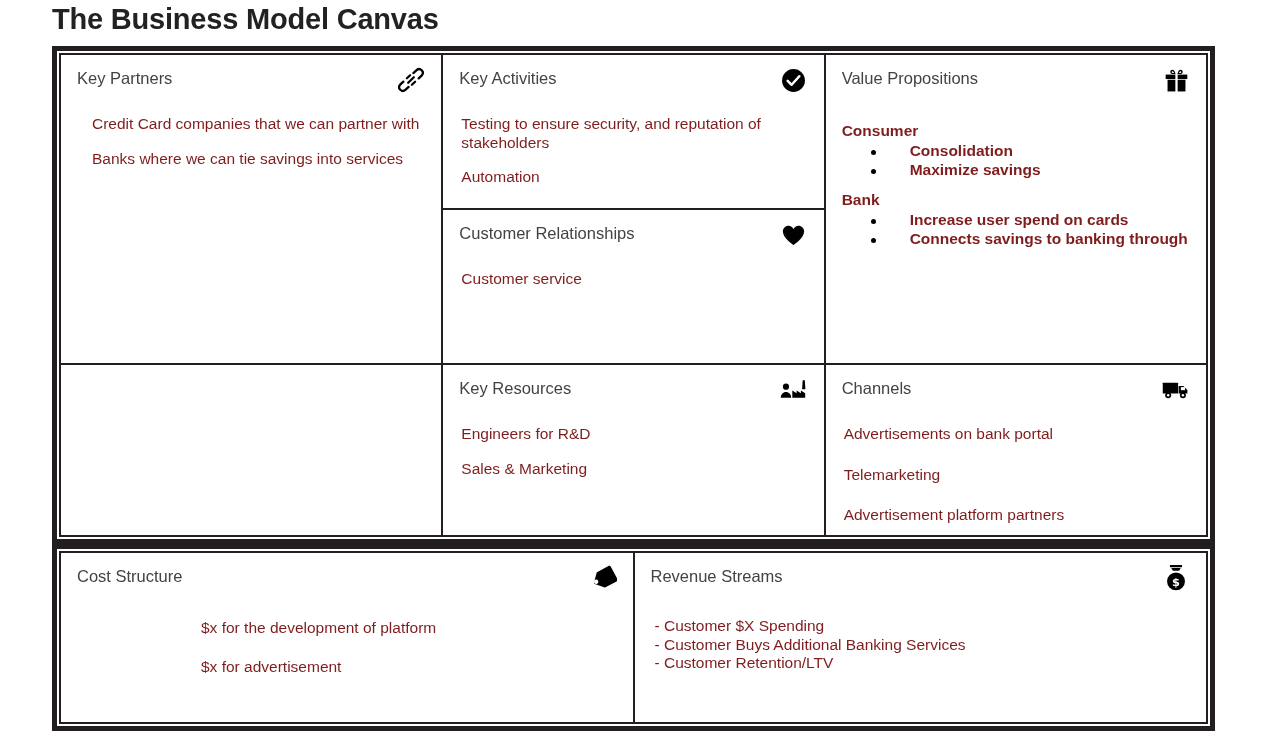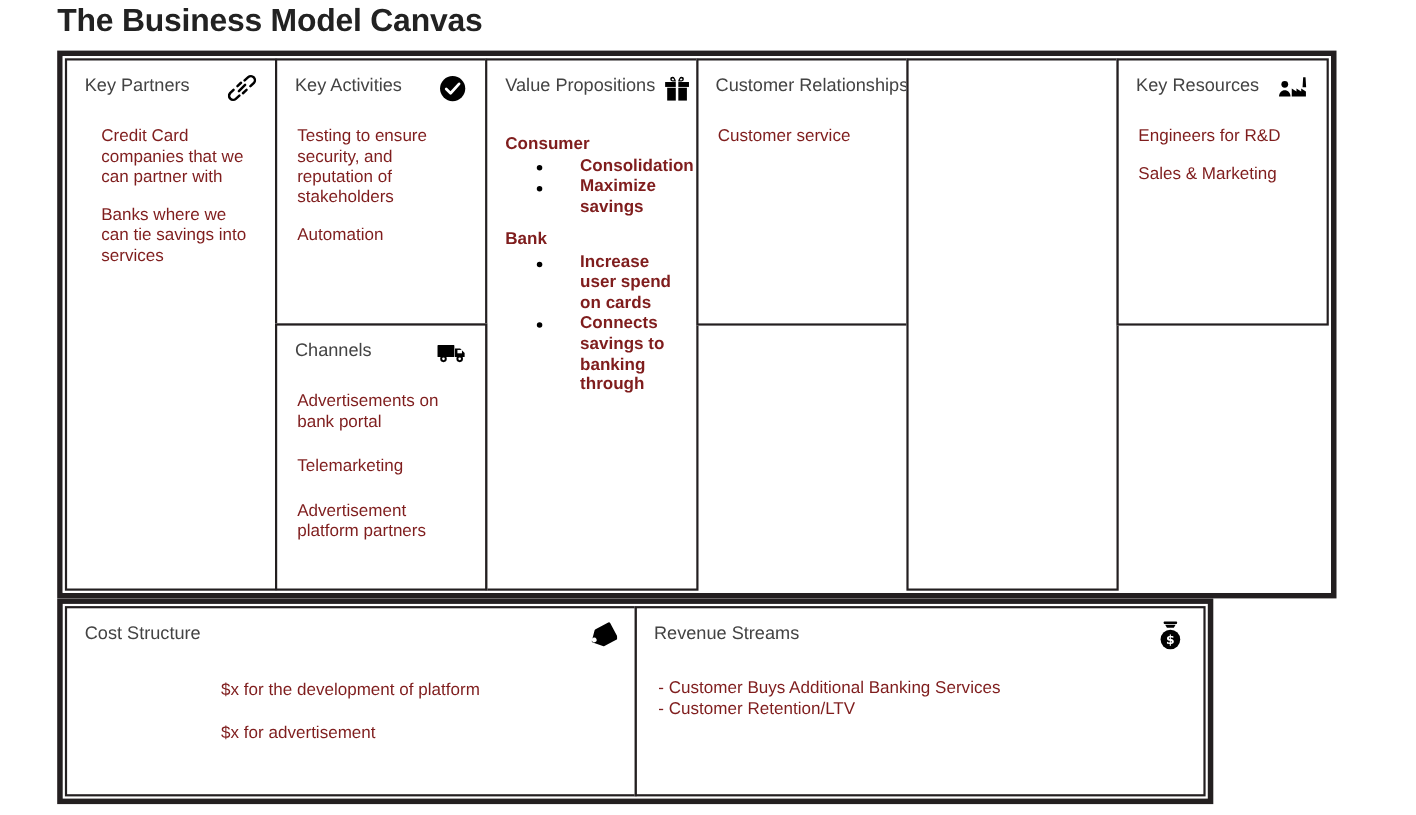--- a/index.html
+++ b/index.html
@@ -37,33 +37,33 @@
   }
   #upper-frame {
     left: 52px;
     top: 46px;
     width: 1163px;
     height: 498px;
   }
   #lower-frame {
     left: 52px;
     top: 544px;
-    width: 1051px;
+    width: 1163px;
     height: 187px;
   }
 
   
   #upper-grid {
     position: absolute;
     left: 0;
     top: 0;
     right: 0;
     bottom: 0;
     display: grid;
-    grid-template-columns: 1fr 1fr 1fr 1fr 1fr 1fr;
+    grid-template-columns: 1fr 1fr 1fr;
     grid-template-rows: 1fr 1fr;
     background: #ffffff;
     padding: 3px;
     box-sizing: border-box;
   }
   #lower-grid {
     position: absolute;
     left: 0;
     top: 0;
     right: 0;
@@ -341,20 +341,21 @@
               <rect x="5.4" y="1.0" width="11.2" height="2.0" rx="0.5"></rect>
               <path d="M6.6 3.6 h8.8 l-1.5 2.6 h-5.8 z"></path>
               <circle cx="11" cy="16.1" r="8.3"></circle>
               <text x="11" y="20.1" font-family="DejaVu Sans, sans-serif" font-size="10.5" font-weight="bold" fill="#fff" text-anchor="middle">$</text>
             </g>
           </svg>
         </div>
       </div>
       <div class="cell-body">
         <ul class="dash-list">
+          <li>- Customer $X Spending</li>
           <li>- Customer Buys Additional Banking Services</li>
           <li>- Customer Retention/LTV</li>
         </ul>
       </div>
     </div>
 
   </div>
 </div>
 
 </body></html>

